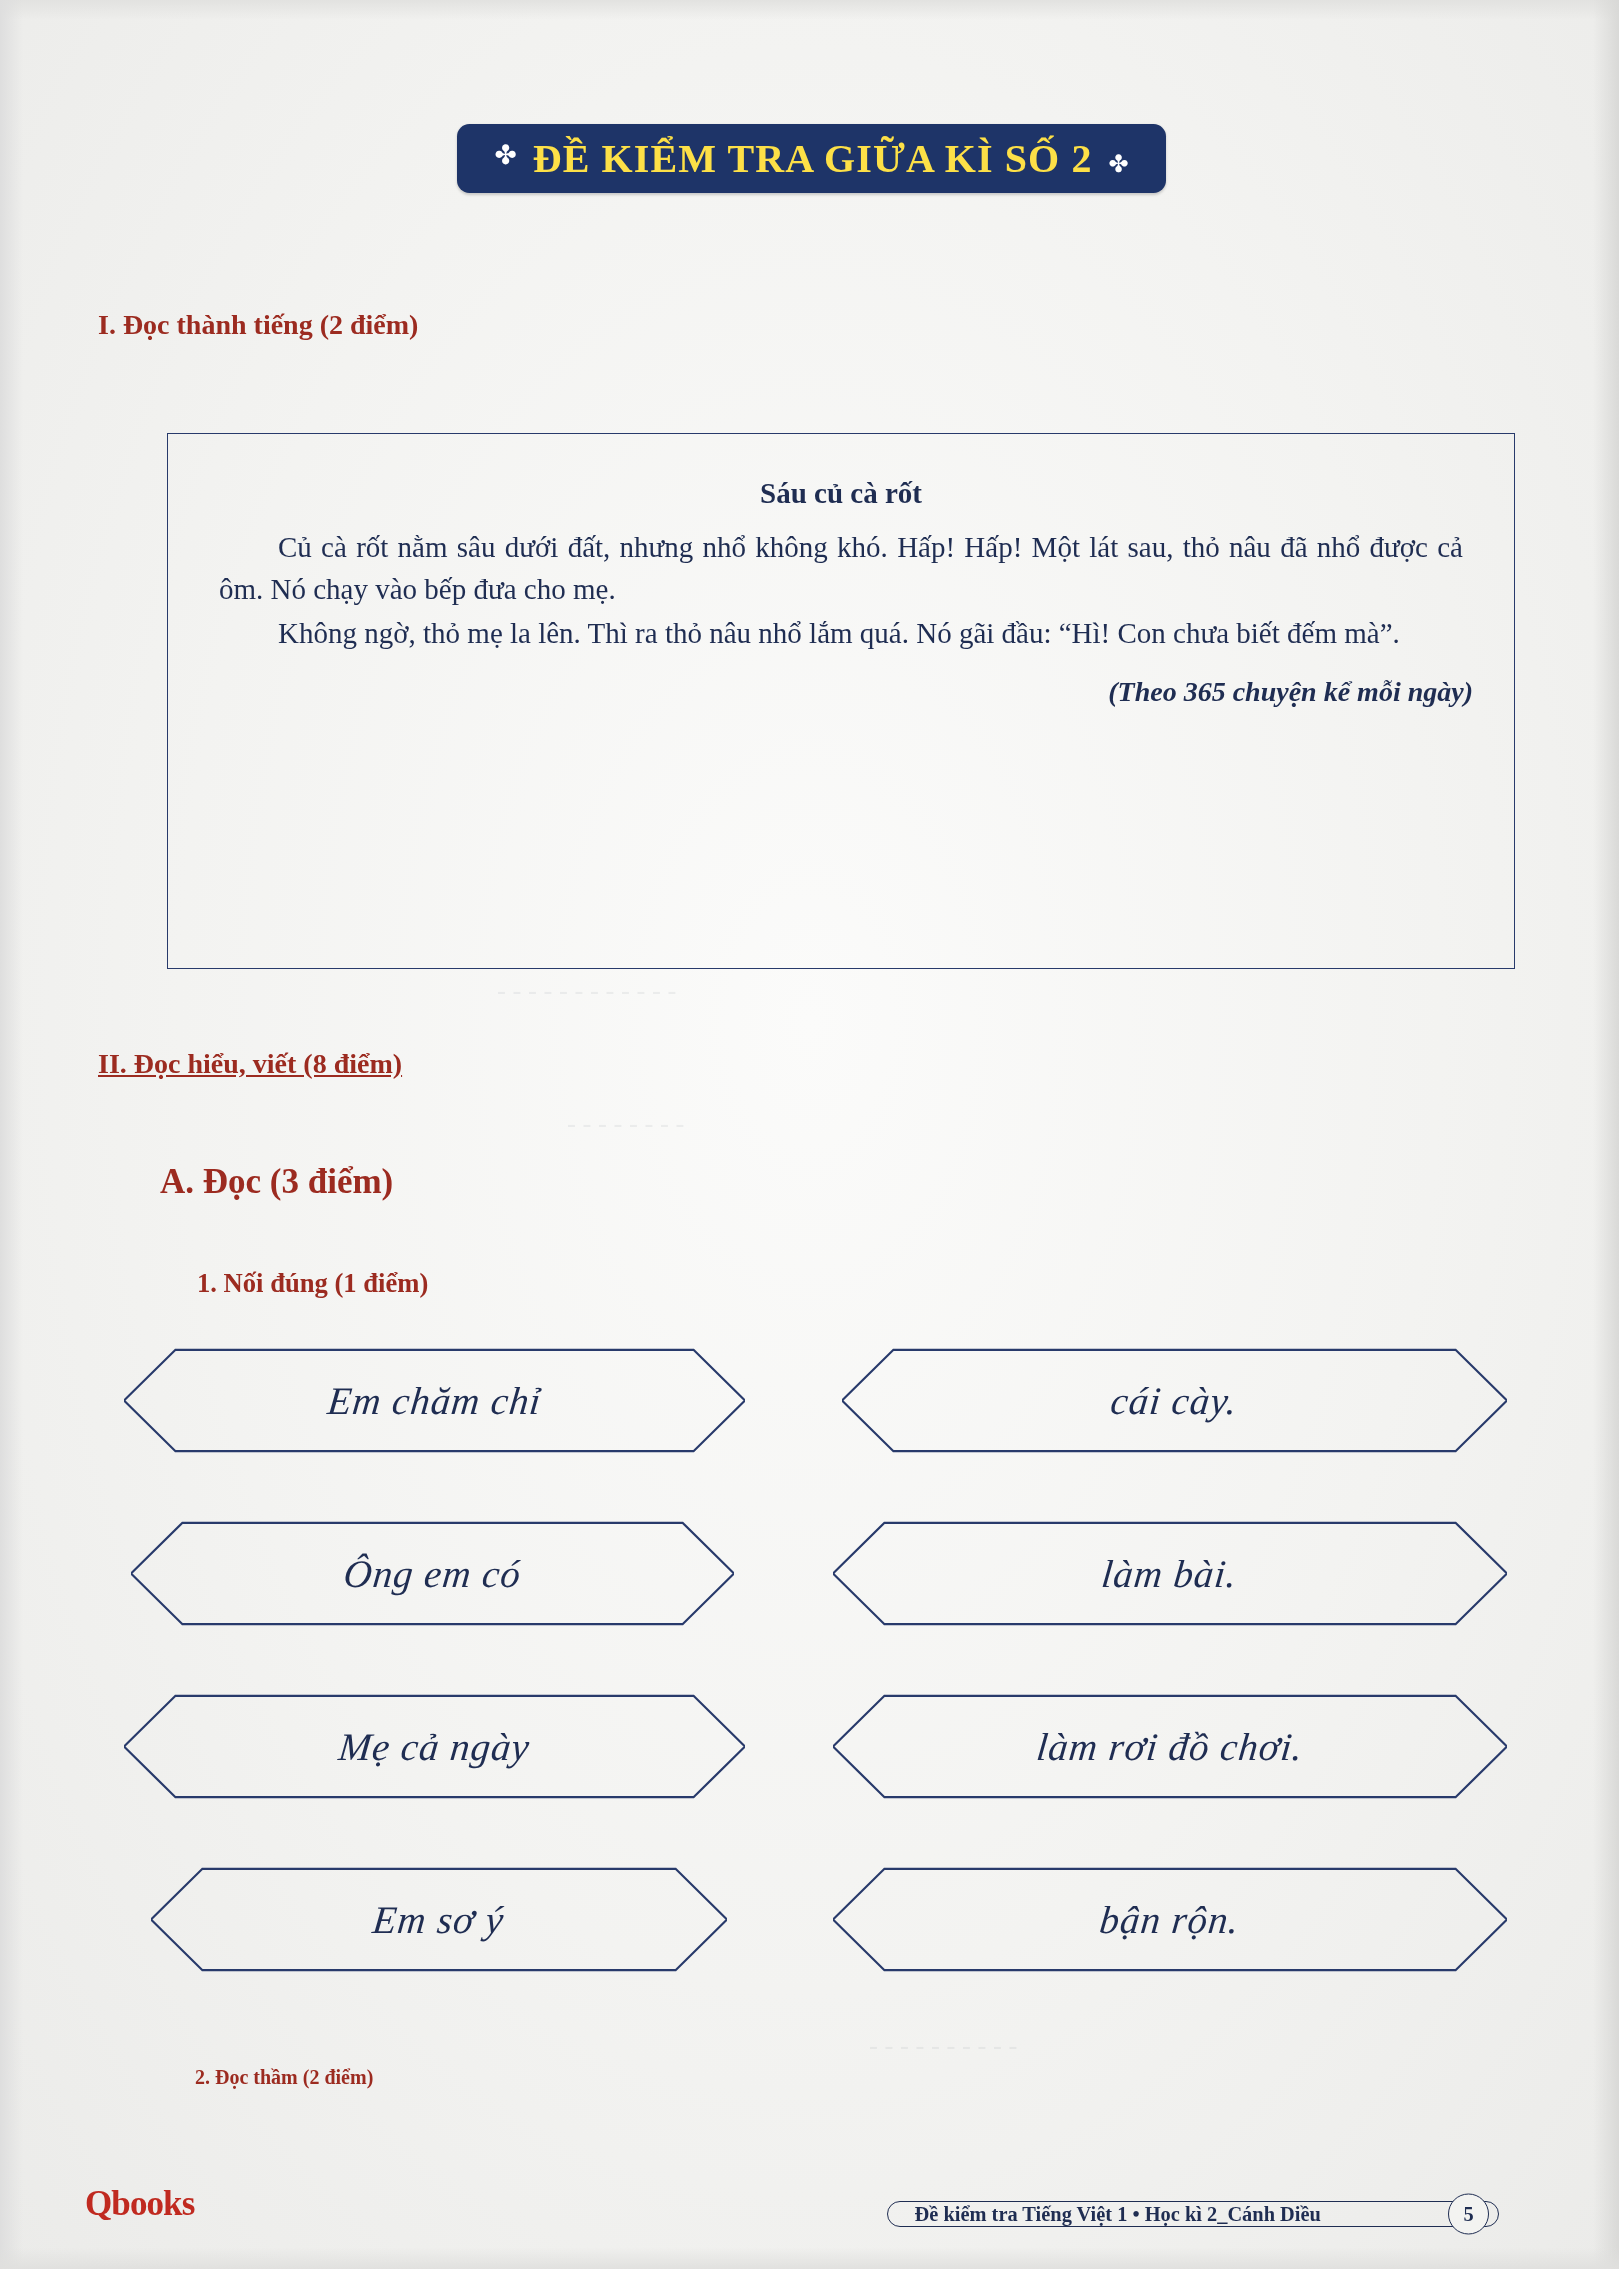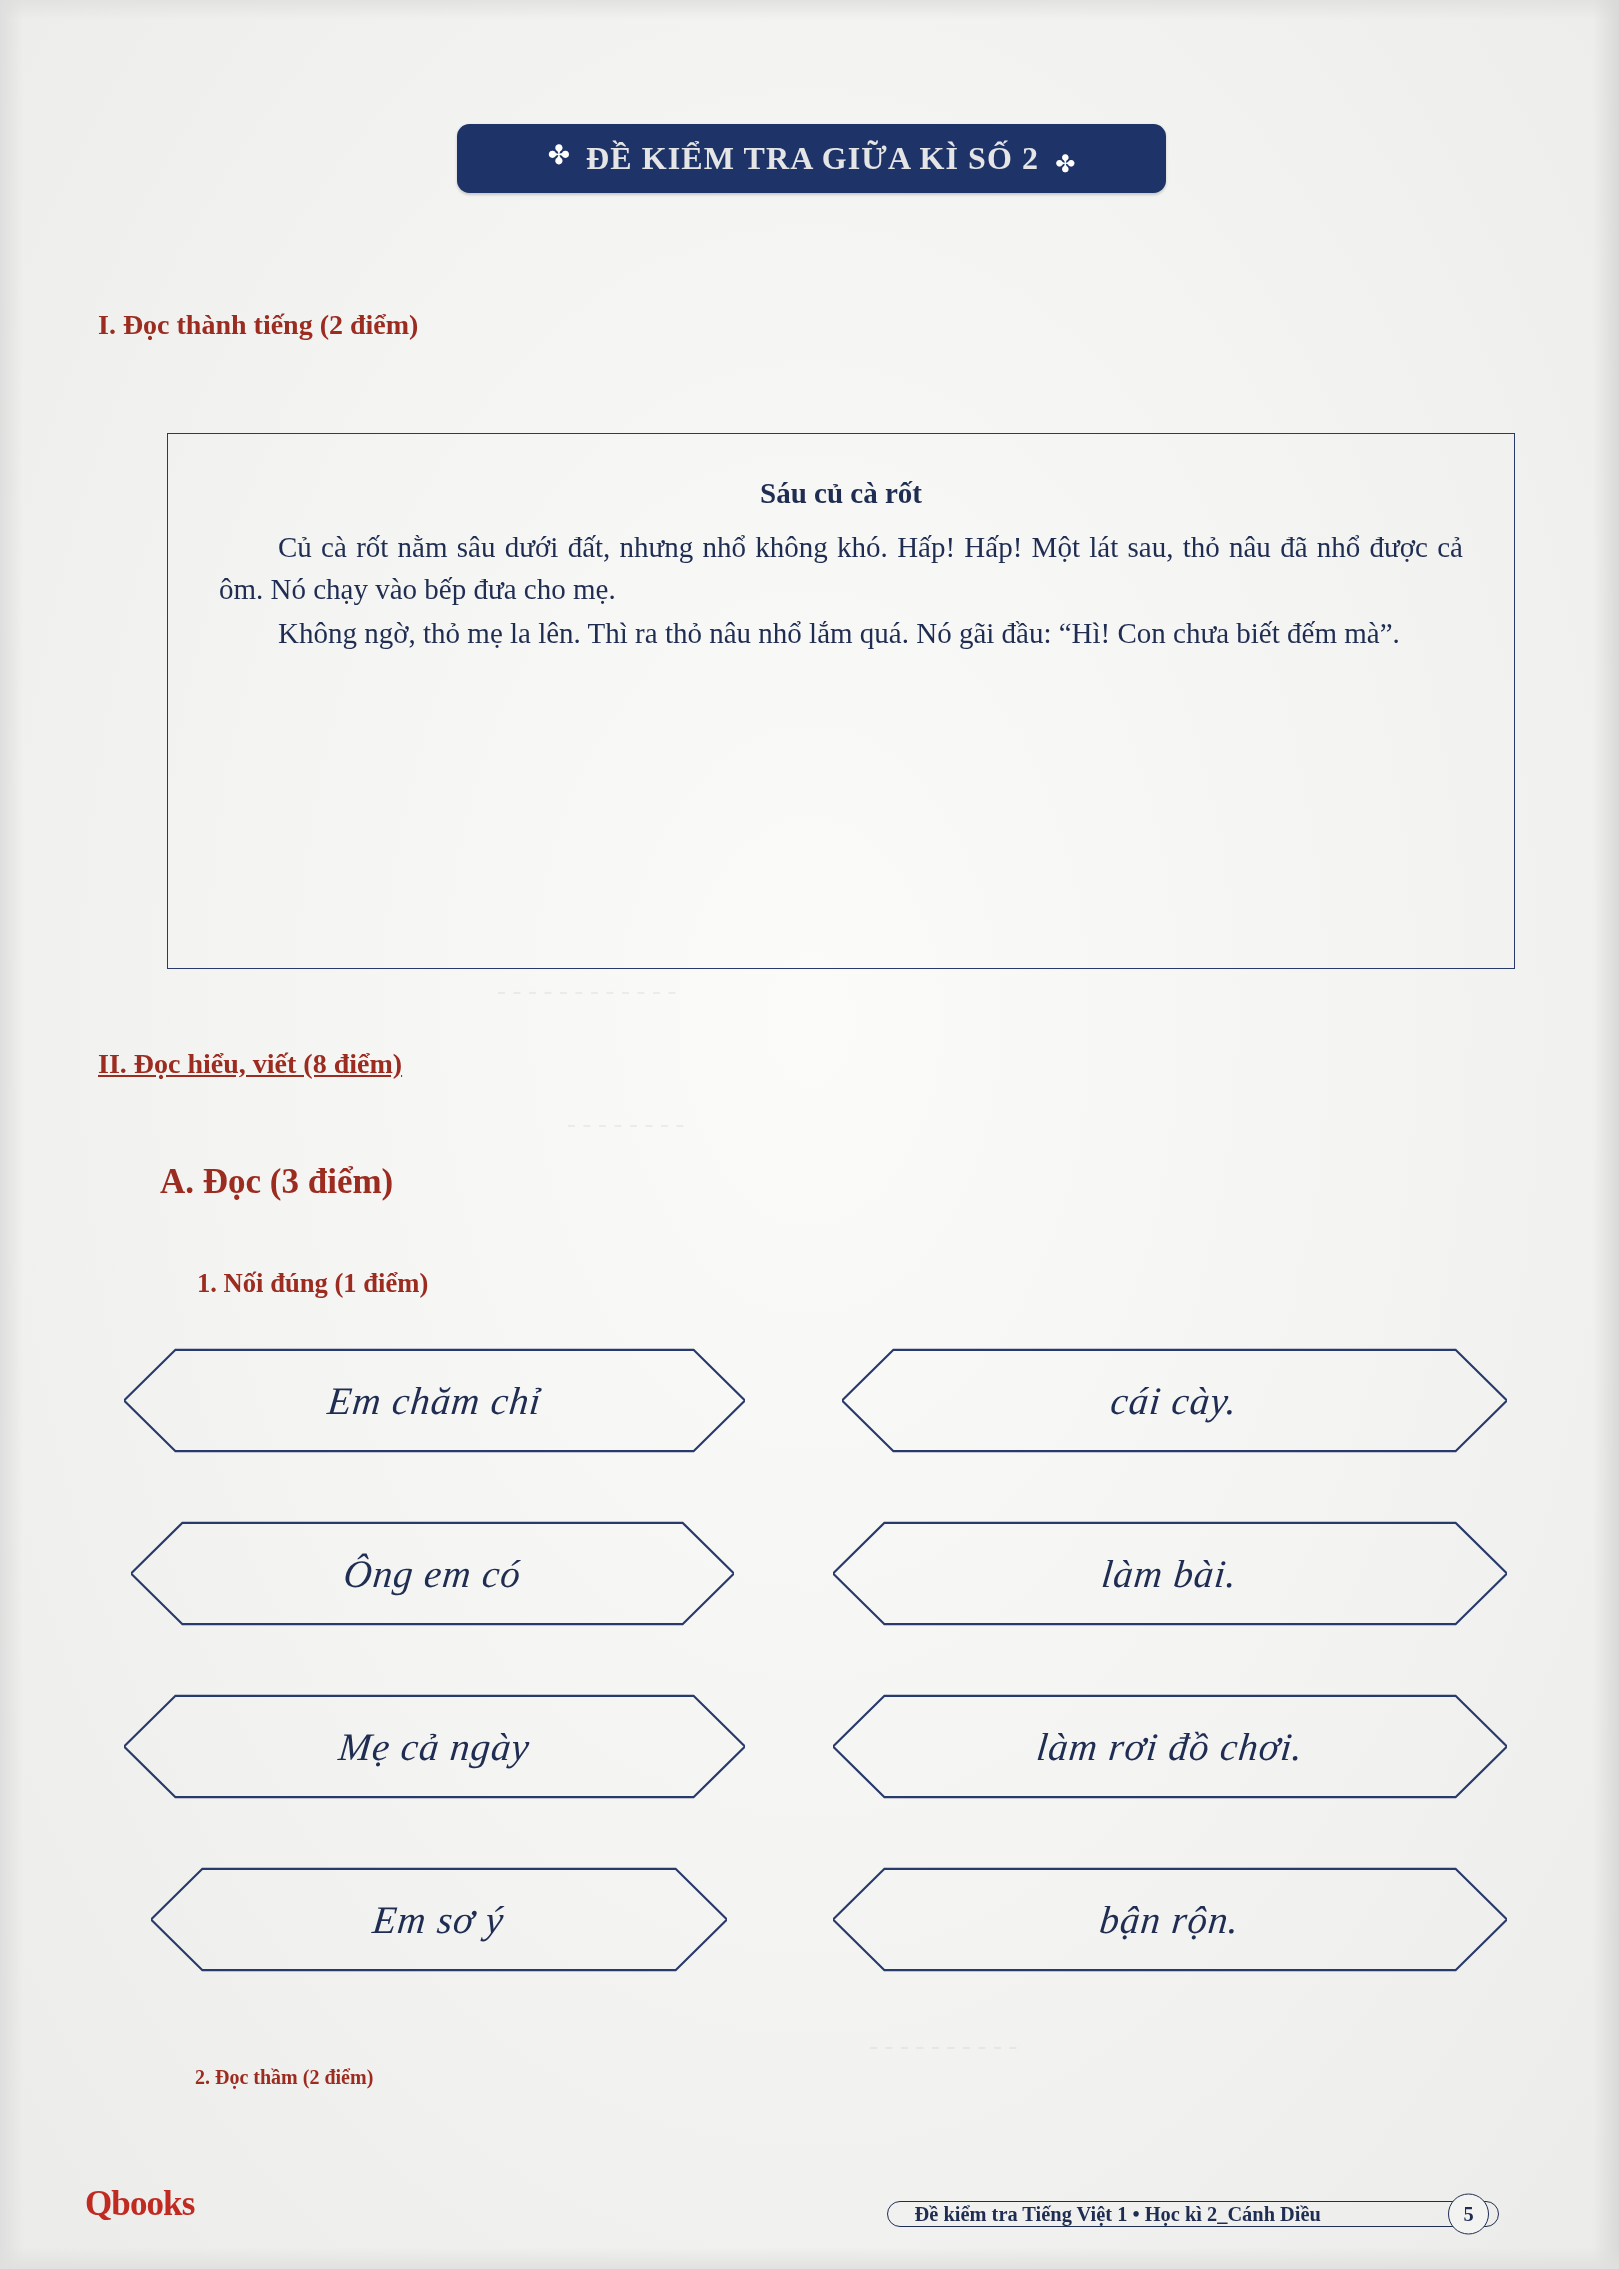--- a/index.html
+++ b/index.html
@@ -62,24 +62,24 @@
     height: 69px;
     background: #1e3468;
     border-radius: 12.4px;
     display: flex;
     align-items: center;
     justify-content: center;
     gap: 16px;
     box-shadow: 0 1.8px 2.7px rgba(0,0,0,0.18);
   }
   .title-banner .banner-text {
-    color: #e5e5e5;
-    font-family: "Liberation Serif", serif;
-    font-weight: bold;
-    font-size: 32px;
+    color: #fde047;
+    font-family: "Liberation Serif", serif;
+    font-weight: bold;
+    font-size: 40px;
     letter-spacing: 1.1px;
     white-space: nowrap;
   }
   .flower {
     color: #ffffff;
     font-size: 26.6px;
     line-height: 1;
     display: inline-block;
   }
   .flower.left { transform: translateY(-3.5px); }
@@ -260,20 +260,21 @@
   </div>
 
   <div class="heading heading-sec1">I. Đọc thành tiếng (2 điểm)</div>
 
   <div class="reading-box">
     <div class="reading-title">Sáu củ cà rốt</div>
     <div class="reading-body">
       <p>Củ cà rốt nằm sâu dưới đất, nhưng nhổ không khó. Hấp! Hấp! Một lát sau, thỏ nâu đã nhổ được cả ôm. Nó chạy vào bếp đưa cho mẹ.</p>
       <p>Không ngờ, thỏ mẹ la lên. Thì ra thỏ nâu nhổ lắm quá. Nó gãi đầu: “Hì! Con chưa biết đếm mà”.</p>
     </div>
+    <div class="reading-source">(Theo 365 chuyện kể mỗi ngày)</div>
   </div>
 
   <div class="heading heading-sec2">II. Đọc hiểu, viết (8 điểm)</div>
   <div class="heading heading-sub-a">A. Đọc (3 điểm)</div>
   <div class="heading heading-sub-1">1. Nối đúng (1 điểm)</div>
 
   <div class="match-area">
 
     <div class="match-row r1">
       <div class="hex hex-left">

